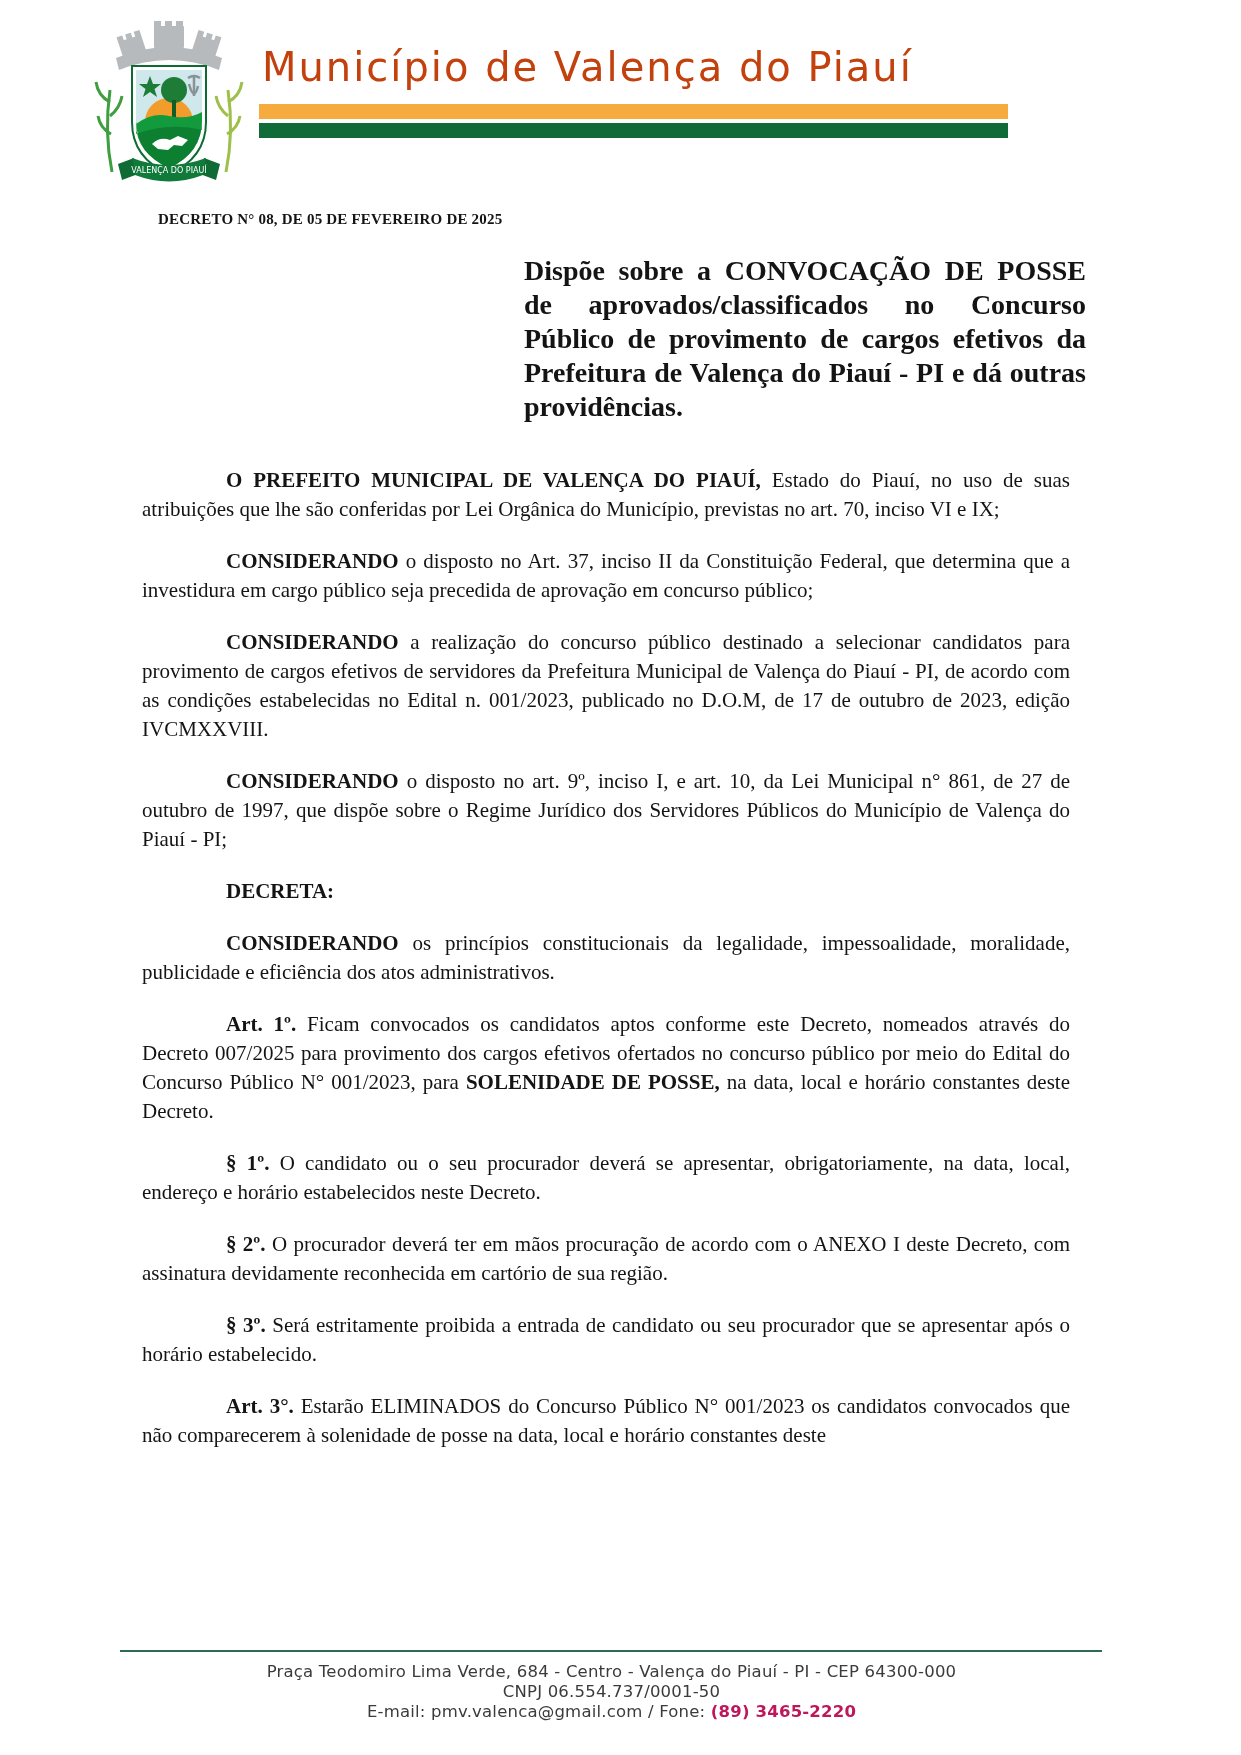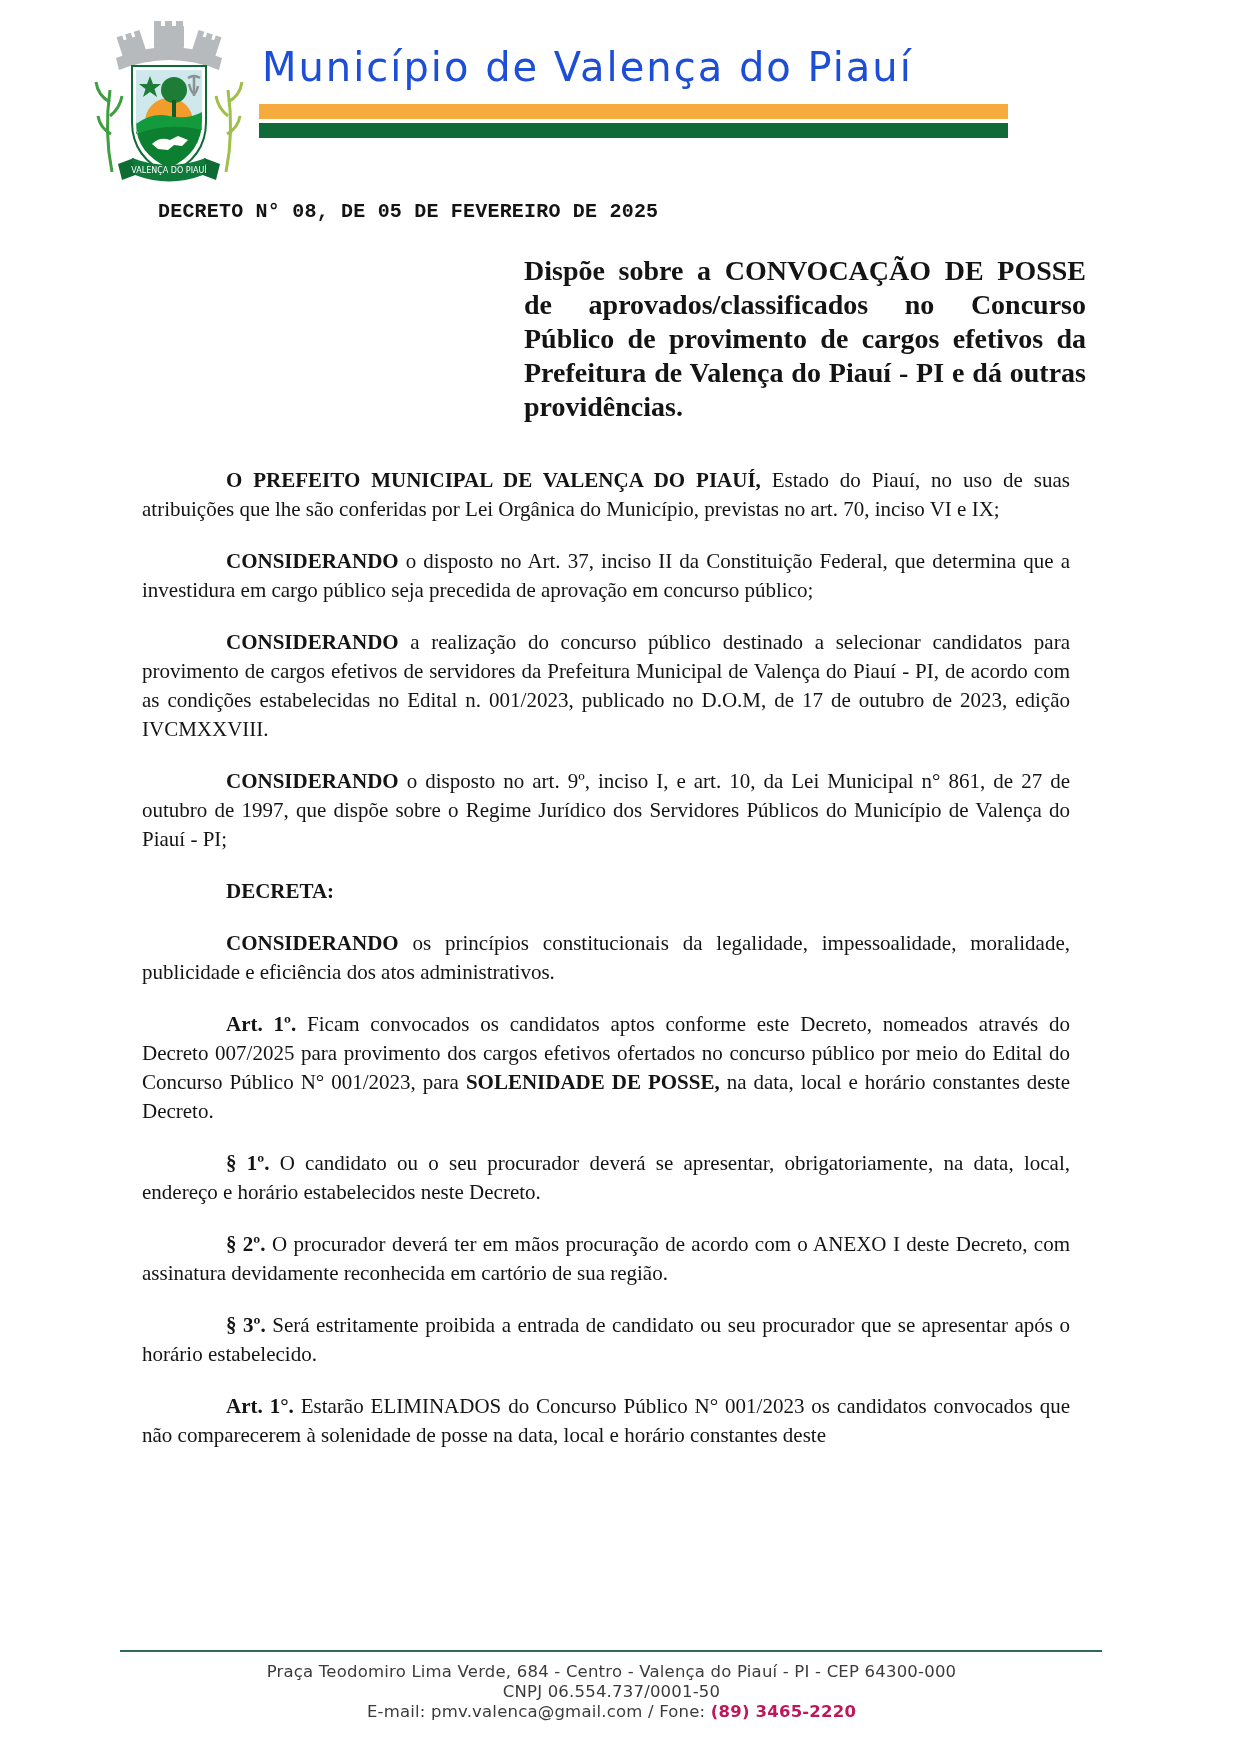--- a/index.html
+++ b/index.html
@@ -13,32 +13,31 @@
     font-family:"Liberation Serif","DejaVu Serif",serif;
     color:#141414;
   }
 
   
   .logo{ position:absolute; left:90px; top:12px; width:158px; height:178px; }
   .muni-title{
     position:absolute; left:262px; top:44px;
     font-family:"DejaVu Sans","Liberation Sans",sans-serif;
     font-size:40px; font-weight:400; letter-spacing:2px;
-    color:#1d4ed8; white-space:nowrap;
+    color:#c2410c; white-space:nowrap;
   }
   .bar{ position:absolute; left:259px; width:749px; height:15px; }
   .bar-orange{ top:104px; background:#F5AB3D; }
   .bar-green { top:123px; background:#116B38; }
 
   
   .decree-title{
-    position:absolute; left:158px; top:200px;
-    font-size:20px; font-weight:bold; letter-spacing:.2px;
+    position:absolute; left:158px; top:211px;
+    font-size:15px; font-weight:bold; letter-spacing:.2px;
     white-space:nowrap;
-    font-family:Liberation Mono, monospace;
   }
   .ementa{
     position:absolute; left:524px; top:254px; width:562px;
     font-size:28px; font-weight:bold; line-height:34px;
     text-align:justify;
   }
   .decree-body{
     position:absolute; left:142px; top:466px; width:928px;
     font-size:21px; line-height:29px; text-align:justify;
   }
@@ -142,21 +141,21 @@
       <p><b>O PREFEITO MUNICIPAL DE VALENÇA DO PIAUÍ,</b><span> Estado do Piauí, no uso de suas atribuições que lhe são conferidas por Lei Orgânica do Município, previstas no art. 70, inciso VI e IX;</span></p>
       <p><b>CONSIDERANDO</b><span> o disposto no Art. 37, inciso II da Constituição Federal, que determina que a investidura em cargo público seja precedida de aprovação em concurso público;</span></p>
       <p><b>CONSIDERANDO</b><span> a realização do concurso público destinado a selecionar candidatos para provimento de cargos efetivos de servidores da Prefeitura Municipal de Valença do Piauí - PI, de acordo com as condições estabelecidas no Edital n. 001/2023, publicado no D.O.M, de 17 de outubro de 2023, edição IVCMXXVIII.</span></p>
       <p><b>CONSIDERANDO</b><span> o disposto no art. 9º, inciso I, e art. 10, da Lei Municipal n° 861, de 27 de outubro de 1997, que dispõe sobre o Regime Jurídico dos Servidores Públicos do Município de Valença do Piauí - PI;</span></p>
       <p><b>DECRETA:</b></p>
       <p><b>CONSIDERANDO</b><span> os princípios constitucionais da legalidade, impessoalidade, moralidade, publicidade e eficiência dos atos administrativos.</span></p>
       <p><b>Art. 1º.</b><span> Ficam convocados os candidatos aptos conforme este Decreto, nomeados através do Decreto 007/2025 para provimento dos cargos efetivos ofertados no concurso público por meio do Edital do Concurso Público N° 001/2023, para </span><b>SOLENIDADE DE POSSE,</b><span> na data, local e horário constantes deste Decreto.</span></p>
       <p><b>§ 1º.</b><span> O candidato ou o seu procurador deverá se apresentar, obrigatoriamente, na data, local, endereço e horário estabelecidos neste Decreto.</span></p>
       <p><b>§ 2º.</b><span> O procurador deverá ter em mãos procuração de acordo com o ANEXO I deste Decreto, com assinatura devidamente reconhecida em cartório de sua região.</span></p>
       <p><b>§ 3º.</b><span> Será estritamente proibida a entrada de candidato ou seu procurador que se apresentar após o horário estabelecido.</span></p>
-      <p><b>Art. 1°.</b><span> Estarão ELIMINADOS do Concurso Público N° 001/2023 os candidatos convocados que não comparecerem à solenidade de posse na data, local e horário constantes deste</span></p>
+      <p><b>Art. 3°.</b><span> Estarão ELIMINADOS do Concurso Público N° 001/2023 os candidatos convocados que não comparecerem à solenidade de posse na data, local e horário constantes deste</span></p>
     </main>
 
   <div class="footer-rule"></div>
   <footer class="page-footer">
     <div>Praça Teodomiro Lima Verde, 684 - Centro - Valença do Piauí - PI - CEP 64300-000</div>
     <div>CNPJ 06.554.737/0001-50</div>
     <div><span>E-mail: pmv.valenca@gmail.com / Fone: </span><span class="phone">(89) 3465-2220</span></div>
   </footer>
 
 </div>

